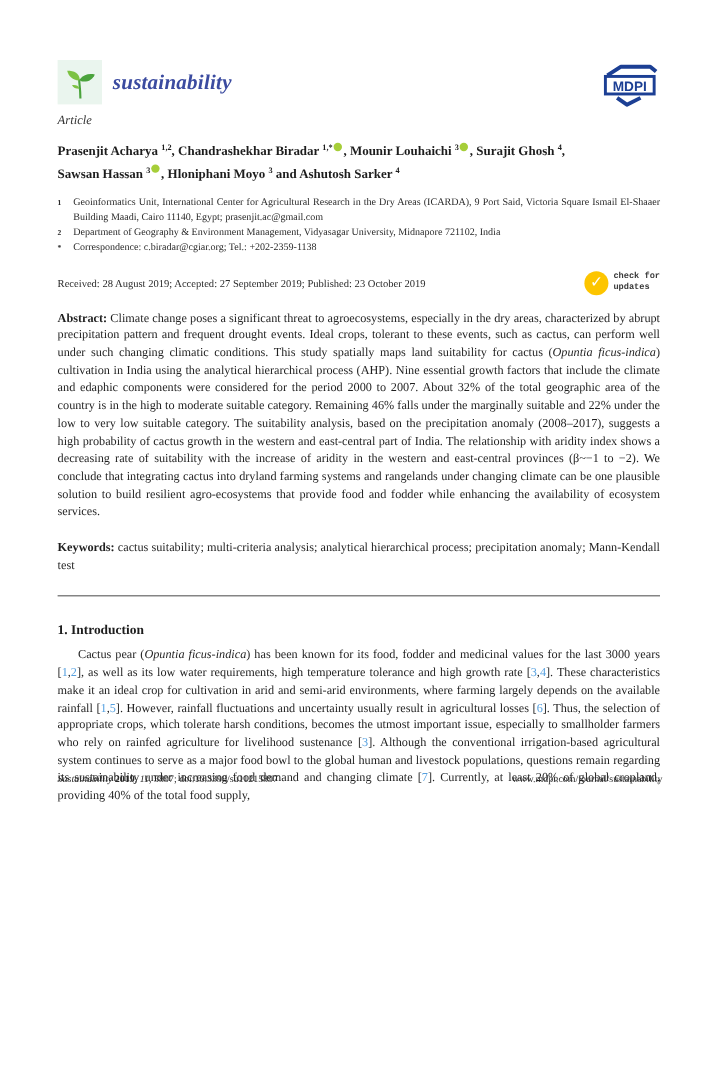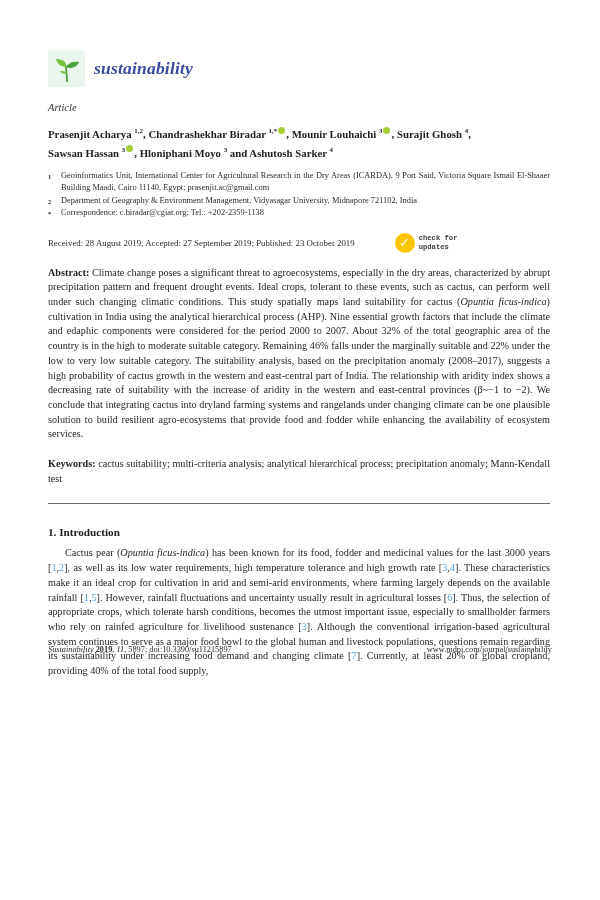--- a/index.html
+++ b/index.html
@@ -7,33 +7,33 @@
         font-family:"Liberation Serif", serif;color:#222;}
   .content{position:absolute;left:48px;right:50px;top:0;}
 
   
   .header{margin-top:50px;display:flex;justify-content:space-between;align-items:flex-start;}
   .brand{display:flex;align-items:center;gap:9px;}
   .brand-box{width:37px;height:37px;background:#eaf5ee;display:flex;align-items:center;justify-content:center;}
   .journal-name{font-size:17.5px;font-weight:bold;font-style:italic;color:#3b4ba0;letter-spacing:.2px;}
   .mdpi-logo{margin-top:2px;}
 
-  .article-label{margin-top:15px;font-size:10.5px;font-style:italic;color:#333;}
+  .article-label{font-size:10.5px;font-style:italic;color:#333;}
 
   .title{margin-top:3px;font-size:19.5px;line-height:24px;font-weight:bold;color:#1d1d1d;letter-spacing:.1px;}
   .title .it{font-style:italic;}
 
   .authors{margin-top:10px;font-size:10.8px;line-height:16px;font-weight:bold;color:#1d1d1d;}
 
   .affs{margin-top:10px;font-size:8.4px;line-height:12.4px;color:#2a2a2a;}
   .aff-row{display:flex;}
   .aff-marker{width:9px;flex:0 0 9px;font-size:6.3px;font-weight:bold;transform:translateY(1px);}
   .aff-text{flex:1;text-align:justify;padding-left:4px;}
 
-  .received-row{margin-top:13px;display:flex;align-items:center;gap:40px;}
+  .received-row{margin-top:13px;display:flex;justify-content:space-between;align-items:center;gap:40px;}
   .received{font-size:8.8px;color:#2a2a2a;}
   .badge{display:flex;align-items:center;gap:4px;cursor:pointer;}
   .badge-circle{width:20px;height:20px;border-radius:50%;background:#fdc500;color:#fff;font-size:13px;
                 font-weight:bold;display:flex;align-items:center;justify-content:center;font-family:"DejaVu Sans",sans-serif;}
   .badge-text{font-family:Liberation Mono, monospace;font-size:7.2px;font-weight:bold;color:#3a3a3a;line-height:8.2px;}
   .badge-text span{display:block;}
 
   .para{font-size:10.2px;line-height:14.7px;text-align:justify;color:#1f1f1f;}
   .abstract{margin-top:13px;}
   .keywords{margin-top:15px;}
@@ -65,20 +65,28 @@
       <div class="brand">
         <div class="brand-box">
           <svg width="30" height="30" viewBox="0 0 30 30">
             <path d="M15 28 C15 20 14 16 14 12" stroke="#4aa33c" stroke-width="1.8" fill="none"></path>
             <path d="M14 13 C8 13 5 9 4 5 C10 5 14 7 14.5 12.5 Z" fill="#7cc242"></path>
             <path d="M14.5 12 C18 8 22 7 27 8 C25 13 20 15 15 13.5 Z" fill="#4aa33c"></path>
             <path d="M14 20 C11 20 9 19 8 17 C11 16.5 13.5 17.5 14 19.5 Z" fill="#7cc242"></path>
           </svg>
         </div>
         <span class="journal-name">sustainability</span>
+      </div>
+      <div class="mdpi-logo">
+        <svg width="52" height="38" viewBox="0 0 64 46">
+          <path d="M10 13 L24 4 L54 4 L60 9" stroke="#1c3f94" stroke-width="4" fill="none" stroke-linejoin="round"></path>
+          <rect x="8" y="14" width="50" height="18" fill="none" stroke="#1c3f94" stroke-width="3"></rect>
+          <text x="33" y="28.5" text-anchor="middle" font-family="Liberation Sans, sans-serif" font-size="14" font-weight="bold" fill="#1c3f94">MDPI</text>
+          <path d="M20 36 L30 43 L44 36" stroke="#1c3f94" stroke-width="4" fill="none" stroke-linejoin="round"></path>
+        </svg>
       </div>
     </div>
 
     <div class="article-label">Article</div>
 
 
     <div class="authors"><span>Prasenjit Acharya </span><span class="rs-sup">1,2</span><span>, Chandrashekhar Biradar </span><span class="rs-sup">1,*</span><span class="rs-orcid"></span><span>, Mounir Louhaichi </span><span class="rs-sup">3</span><span class="rs-orcid"></span><span>, Surajit Ghosh </span><span class="rs-sup">4</span><span>,</span><br><span>Sawsan Hassan </span><span class="rs-sup">3</span><span class="rs-orcid"></span><span>, Hloniphani Moyo </span><span class="rs-sup">3</span><span> and Ashutosh Sarker </span><span class="rs-sup">4</span></div>
 
     <div class="affs">
         <div class="aff-row">

